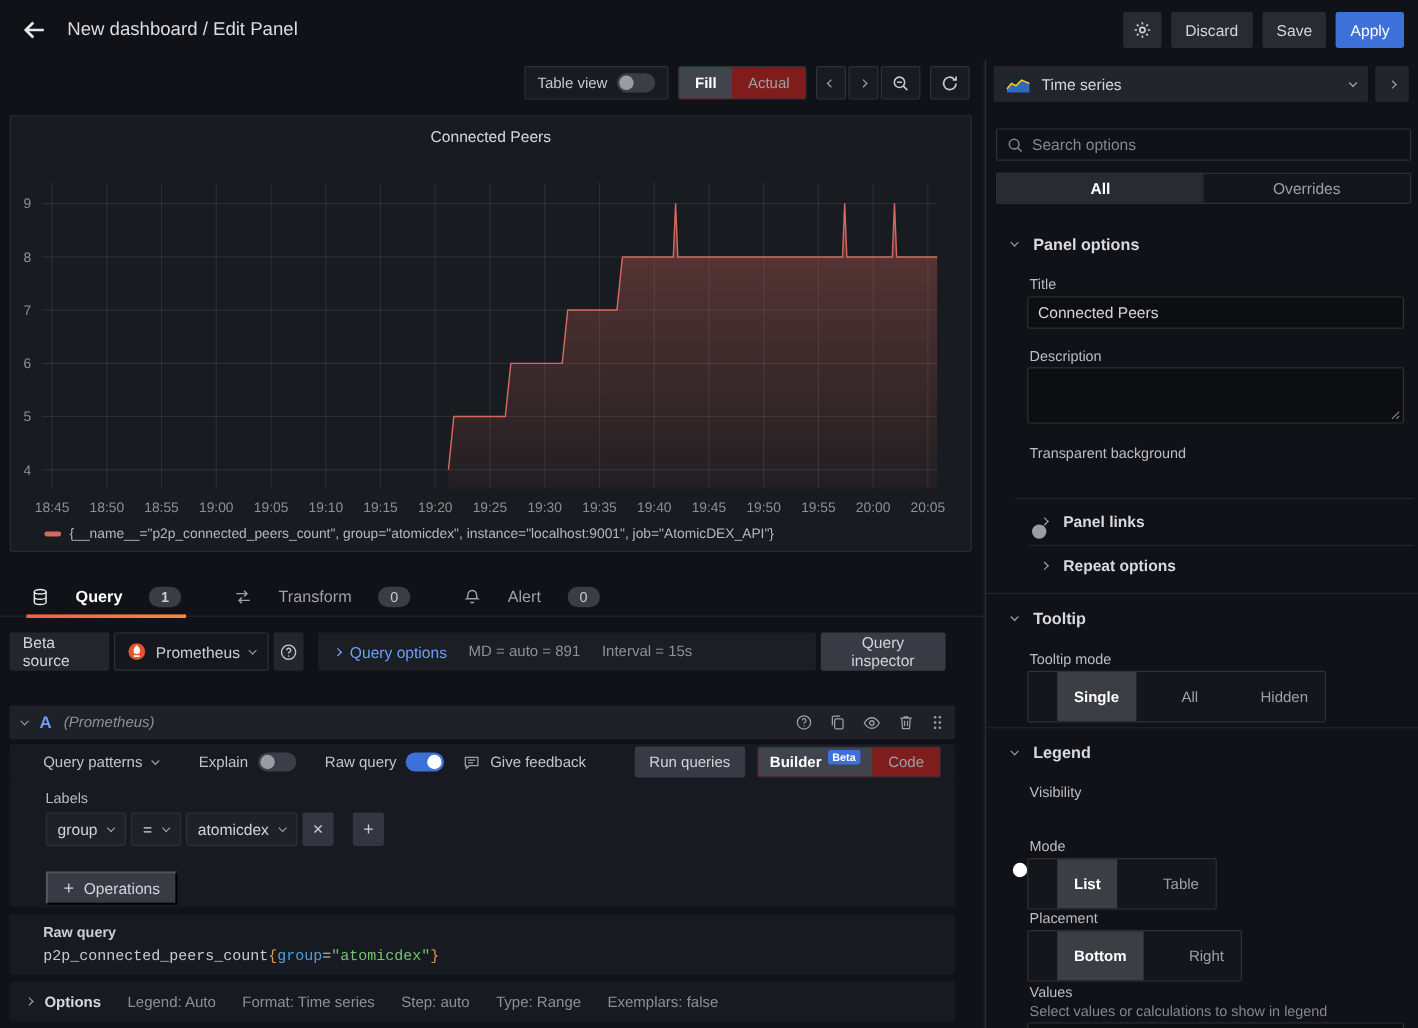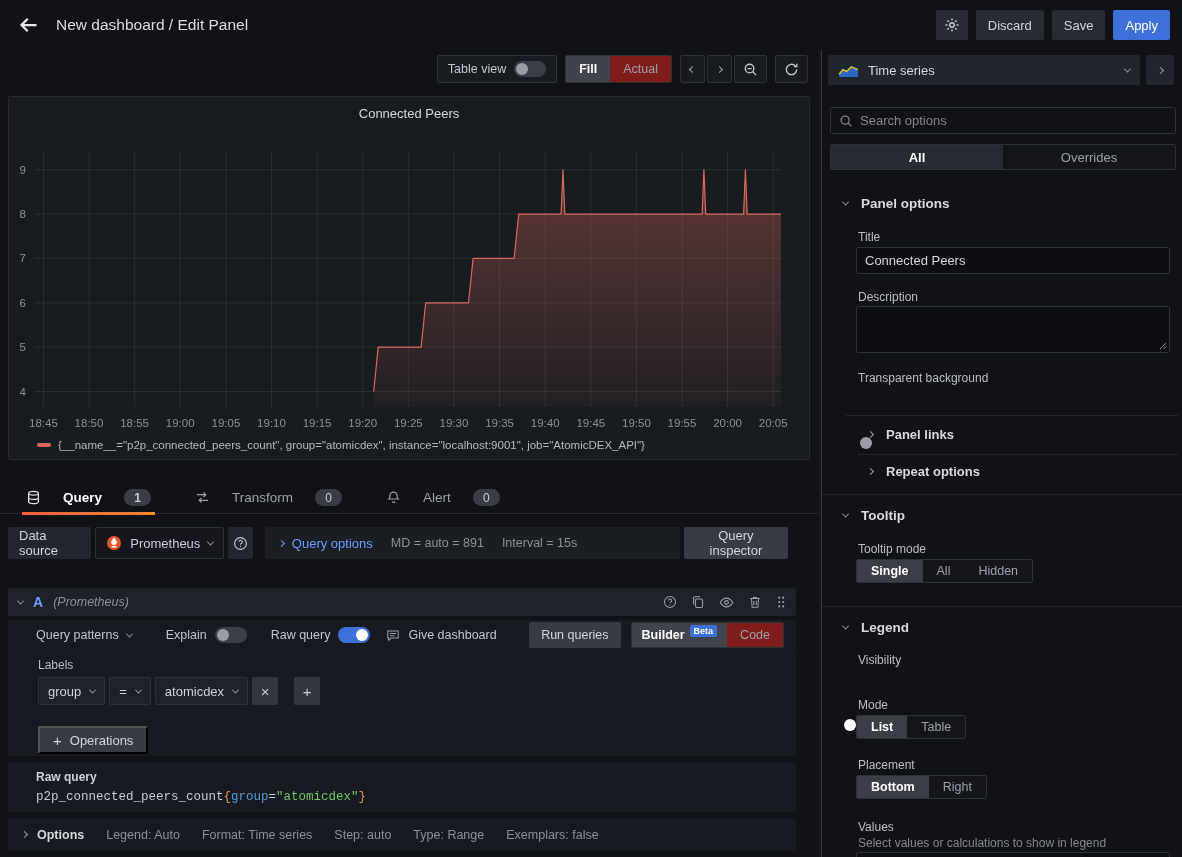--- a/index.html
+++ b/index.html
@@ -91,21 +91,21 @@
   .ao-tabs{position:absolute;top:94px;left:8px;right:6px;height:26px;display:grid;grid-template-columns:1fr 1fr;border:1px solid #2c3235;border-radius:2px;overflow:hidden;background:#14161b;}
   .ao-tab{display:flex;align-items:center;justify-content:center;font-size:13px;color:#9da0a8;cursor:pointer;}
   .ao-tab.sel{background:#282b31;color:#fff;font-weight:700;}
   .sec-header{display:flex;align-items:center;gap:13px;font-size:13.5px;font-weight:700;color:#d9dadf;cursor:pointer;}
   .sub-header{display:flex;align-items:center;gap:13px;font-size:13px;font-weight:700;color:#d9dadf;cursor:pointer;}
   .opt-label{font-size:12px;color:#bcbec6;}
   .txt-input{background:#0c0e12;border:1px solid #2c3235;border-radius:2px;color:#d4d5db;font-size:13px;padding:0 8px;height:27px;width:314px;display:block;}
   .txt-area{background:#0c0e12;border:1px solid #2c3235;border-radius:2px;height:47px;width:314px;position:relative;}
   .divider{border-top:1px solid #22252b;}
   .radio-group{display:inline-flex;border:1px solid #2c3235;border-radius:2px;background:#14161b;overflow:hidden;}
-  .radio-group .seg{padding:0 14px;height:22px;}
+  .radio-group .seg{padding:0 14px;height:41px;margin-left:24px;}
   .radio-group .seg.sel{background:#3b3e45;color:#fff;font-weight:700;}
   .hint{font-size:12px;color:#85878f;}
   .beta{background:#3d71d9;color:#fff;font-size:9px;font-weight:700;border-radius:2px;padding:1px 4px;position:relative;top:-4px;margin-left:5px;}
 </style>
 </head>
 <body>
 
 <div class="topnav">
   <div class="back-btn">
     <svg width="20" height="20" viewBox="0 0 16 16">
@@ -252,21 +252,21 @@
       <svg width="15" height="15" viewBox="0 0 16 16" fill="none" stroke="#9da0a8" stroke-width="1.3">
           <path d="M8 2.2a3.8 3.8 0 0 1 3.8 3.8c0 2.8 1.1 3.6 1.1 3.6H3.1s1.1-.8 1.1-3.6A3.8 3.8 0 0 1 8 2.2zM6.6 12.2a1.5 1.5 0 0 0 2.8 0"></path>
         </svg>
     </span>
     <span>Alert</span>
     <span class="count">0</span>
   </div>
 </div>
 
 <div class="ds-row">
-  <div class="ds-label">Data source</div>
+  <div class="ds-label">Beta source</div>
   <div class="ds-select">
     <span class="icon">
       <svg width="16" height="16" viewBox="0 0 16 16">
           <circle cx="8" cy="8" r="7" fill="#e6522c"></circle>
           <path d="M8 2.6c1.7 1.7 2.7 3 2.7 4.7a2.7 2.7 0 1 1-5.4 0C5.3 5.6 6.3 4.3 8 2.6z" fill="#fff"></path>
           <rect x="5.4" y="11" width="5.2" height="1.4" rx="0.5" fill="#fff"></rect>
         </svg>
     </span>
     <span>Prometheus</span>
     <i class="chev down sm" style="margin-left:auto;"></i>
@@ -344,21 +344,21 @@
     <span>Raw query</span>
     <span class="switch on"></span>
   </span>
   <span class="tool-label" style="margin-left:6px;cursor:pointer;">
     <span class="icon">
       <svg width="14" height="14" viewBox="0 0 16 16" fill="none" stroke="#9da0a8" stroke-width="1.2">
           <path d="M2 3.5h12v8H6l-3 2.5v-2.5H2z"></path>
           <path d="M4.5 6.2h7M4.5 8.8h5"></path>
         </svg>
     </span>
-    <span>Give dashboard</span>
+    <span>Give feedback</span>
   </span>
   <button class="btn mid" style="margin-left:auto;height:26px;font-size:12.5px;">Run queries</button>
   <div class="seg-group" style="height:26px;">
     <span class="seg sel" style="padding:0 10px;">
       <span>Builder</span>
       <span class="beta">Beta</span>
     </span>
     <span class="seg">Code</span>
   </div>
 </div>

